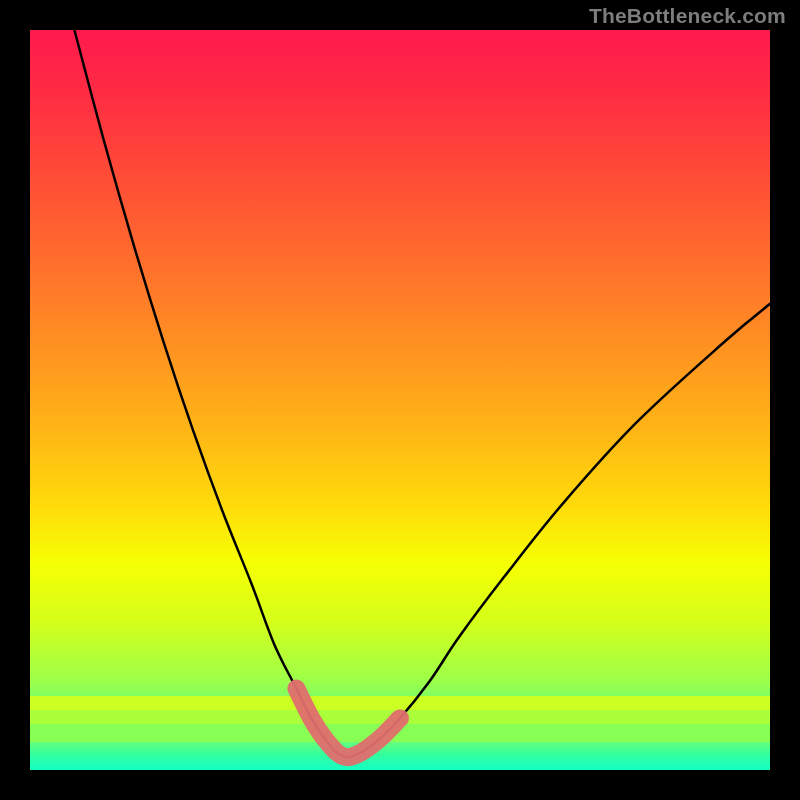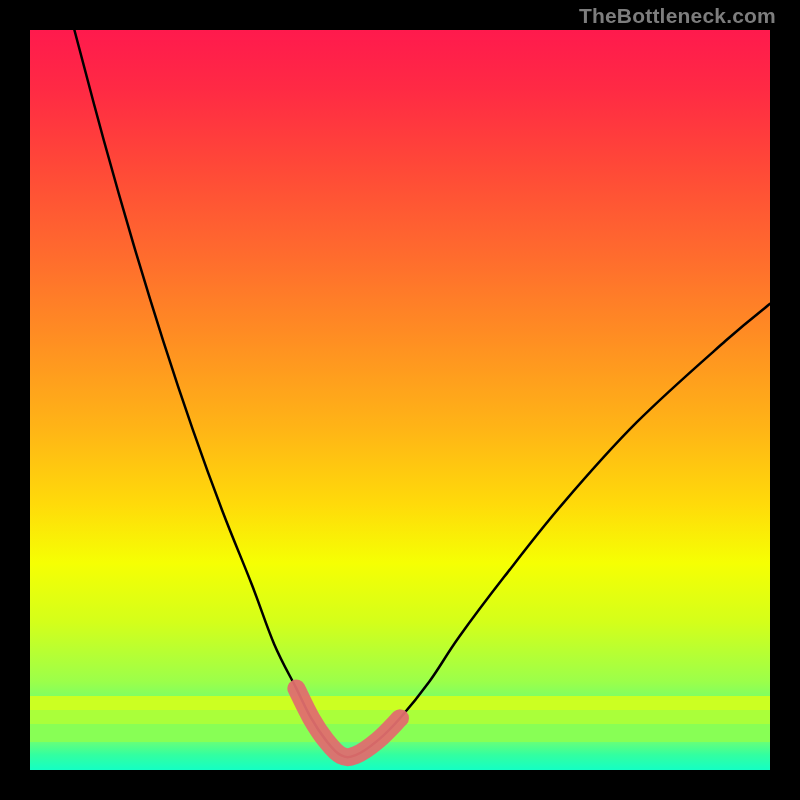--- a/index.html
+++ b/index.html
@@ -39,21 +39,21 @@
       #1affb0 100%);
   }
   .bottom-band {
     position: absolute;
     left: 0;
     width: 100%;
   }
   .watermark {
     position: absolute;
     top: 4px;
-    right: 24px;
+    right: 14px;
     color: #7d7d7d;
     font-size: 21px;
     font-weight: 600;
     letter-spacing: 0.2px;
   }
   svg.curve {
     position: absolute;
     left: 0;
     top: 0;
     width: 100%;

